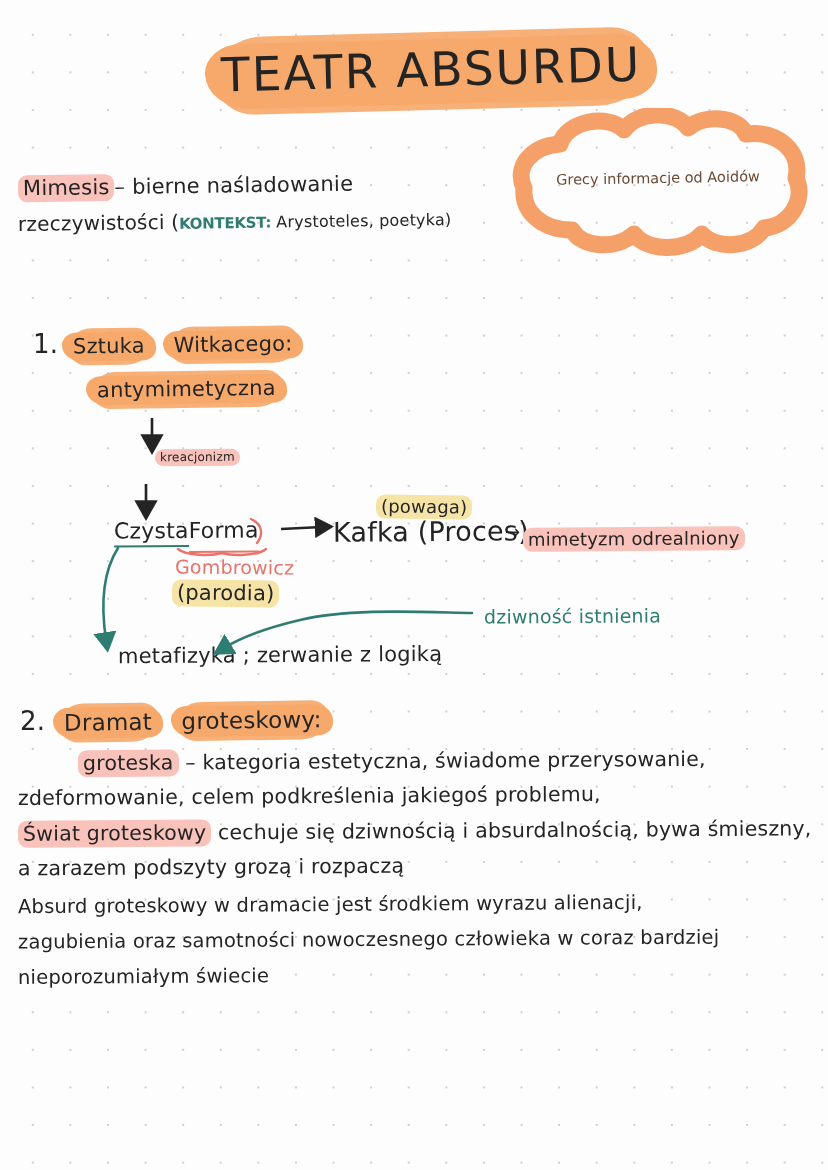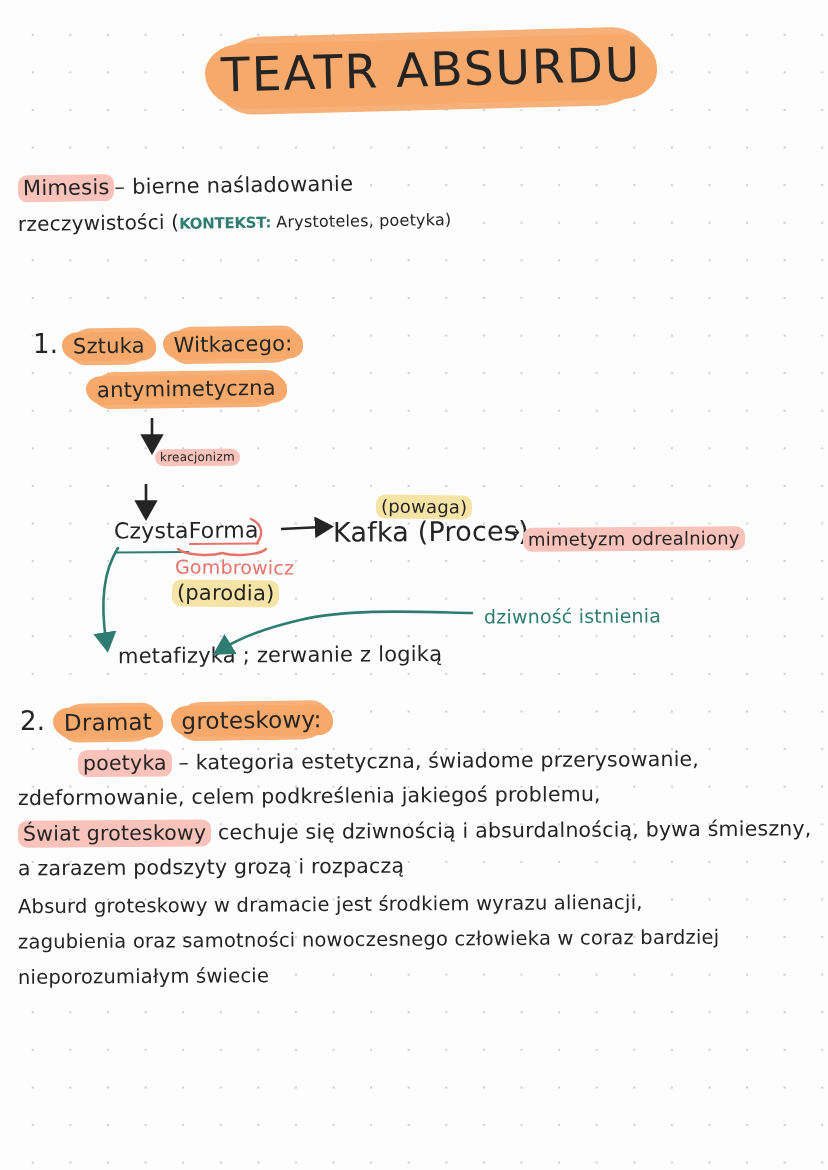--- a/index.html
+++ b/index.html
@@ -120,25 +120,25 @@
 
   #sec1-num   { left: 33px;  top: 329px; font-size: 26px; }
   #sec1-l1    { left: 62px;  top: 330px; font-size: 21px; }
   #sec1-l2    { left: 86px;  top: 374px; font-size: 21px; }
 
   #kreacjonizm { left: 155px; top: 450px; font-size: 12px; }
 
   #czysta-forma { left: 114px; top: 518px; font-size: 22px; }
   #czysta-forma .u-teal {
     border-bottom: 2.5px solid #2f7d72;
-    padding-bottom: 8px;
+    padding-bottom: 2px;
   }
   #czysta-forma .u-red {
     border-bottom: 2.5px solid #e8736a;
-    padding-bottom: 0;
+    padding-bottom: 8px;
   }
   #gombrowicz { left: 175px; top: 556px; font-size: 19px; }
   #parodia    { left: 172px; top: 581px; font-size: 21px; }
 
   #powaga     { left: 376px; top: 496px; font-size: 18px; }
   #kafka      { left: 333px; top: 516px; font-size: 27px; }
   #mimetyzm   { left: 523px; top: 528px; font-size: 18px; }
   #arrow-small-right { left: 505px; top: 521px; font-size: 18px; }
 
   #dziwnosc   { left: 484px; top: 605px; font-size: 19px; }
@@ -168,20 +168,29 @@
 </style>
 </head>
 <body>
 
 <div id="page">
 
   <div class="hw slant2" id="title">
     <span class="hl-blob">TEATR ABSURDU</span>
   </div>
 
+  <div id="cloud-callout">
+    <svg viewBox="0 0 318 148" width="318" height="148">
+      <path d="M62 36 C70 12 110 6 126 22 C140 2 178 2 190 20 C206 6 240 8 248 26
+               C280 22 304 44 298 70 C308 92 292 118 266 120 C254 140 218 142 204 126
+               C188 144 150 144 136 126 C118 142 84 140 74 122 C44 122 24 104 26 80
+               C16 58 34 38 62 36 Z" fill="none" stroke="#f4a068" stroke-width="17" stroke-linejoin="round"></path>
+    </svg>
+    <div id="cloud-text">Grecy informacje od Aoidów</div>
+  </div>
 
   <div class="hw slant1" id="mimesis-line1">
     <span class="hl hl-pink">Mimesis</span><span>– bierne  naśladowanie</span>
   </div>
   <div class="hw slant1" id="mimesis-line2">
     <span>rzeczywistości (</span><span class="kontekst">KONTEKST:</span><span class="small-inline"> Arystoteles, poetyka)</span>
   </div>
 
   <div class="hw" id="sec1-num">1.</div>
   <div class="hw slant1" id="sec1-l1">
@@ -217,21 +226,21 @@
 
   <div class="hw slant4" id="metafizyka">metafizyka ; zerwanie  z  logiką</div>
 
   <div class="hw" id="sec2-num">2.</div>
   <div class="hw slant1" id="sec2-head">
     <span class="hl-blob">Dramat</span>
     <span class="hl-blob">groteskowy:</span>
   </div>
 
   <div class="hw body-line slant4" id="body-l1">
-    <span class="hl hl-pink">poetyka</span>
+    <span class="hl hl-pink">groteska</span>
     <span>– kategoria estetyczna,  świadome  przerysowanie,</span>
   </div>
   <div class="hw body-line slant4" id="body-l2">zdeformowanie,  celem  podkreślenia  jakiegoś   problemu,</div>
   <div class="hw body-line slant4" id="body-l3">
     <span class="hl hl-pink">Świat  groteskowy</span>
     <span>cechuje  się  dziwnością i absurdalnością,  bywa  śmieszny,</span>
   </div>
   <div class="hw body-line slant4" id="body-l4">a   zarazem  podszyty   grozą  i  rozpaczą</div>
   <div class="hw body-line slant4" id="body-l5">Absurd  groteskowy  w  dramacie  jest  środkiem  wyrazu  alienacji,</div>
   <div class="hw body-line slant4" id="body-l6">zagubienia  oraz  samotności  nowoczesnego  człowieka  w   coraz   bardziej</div>

